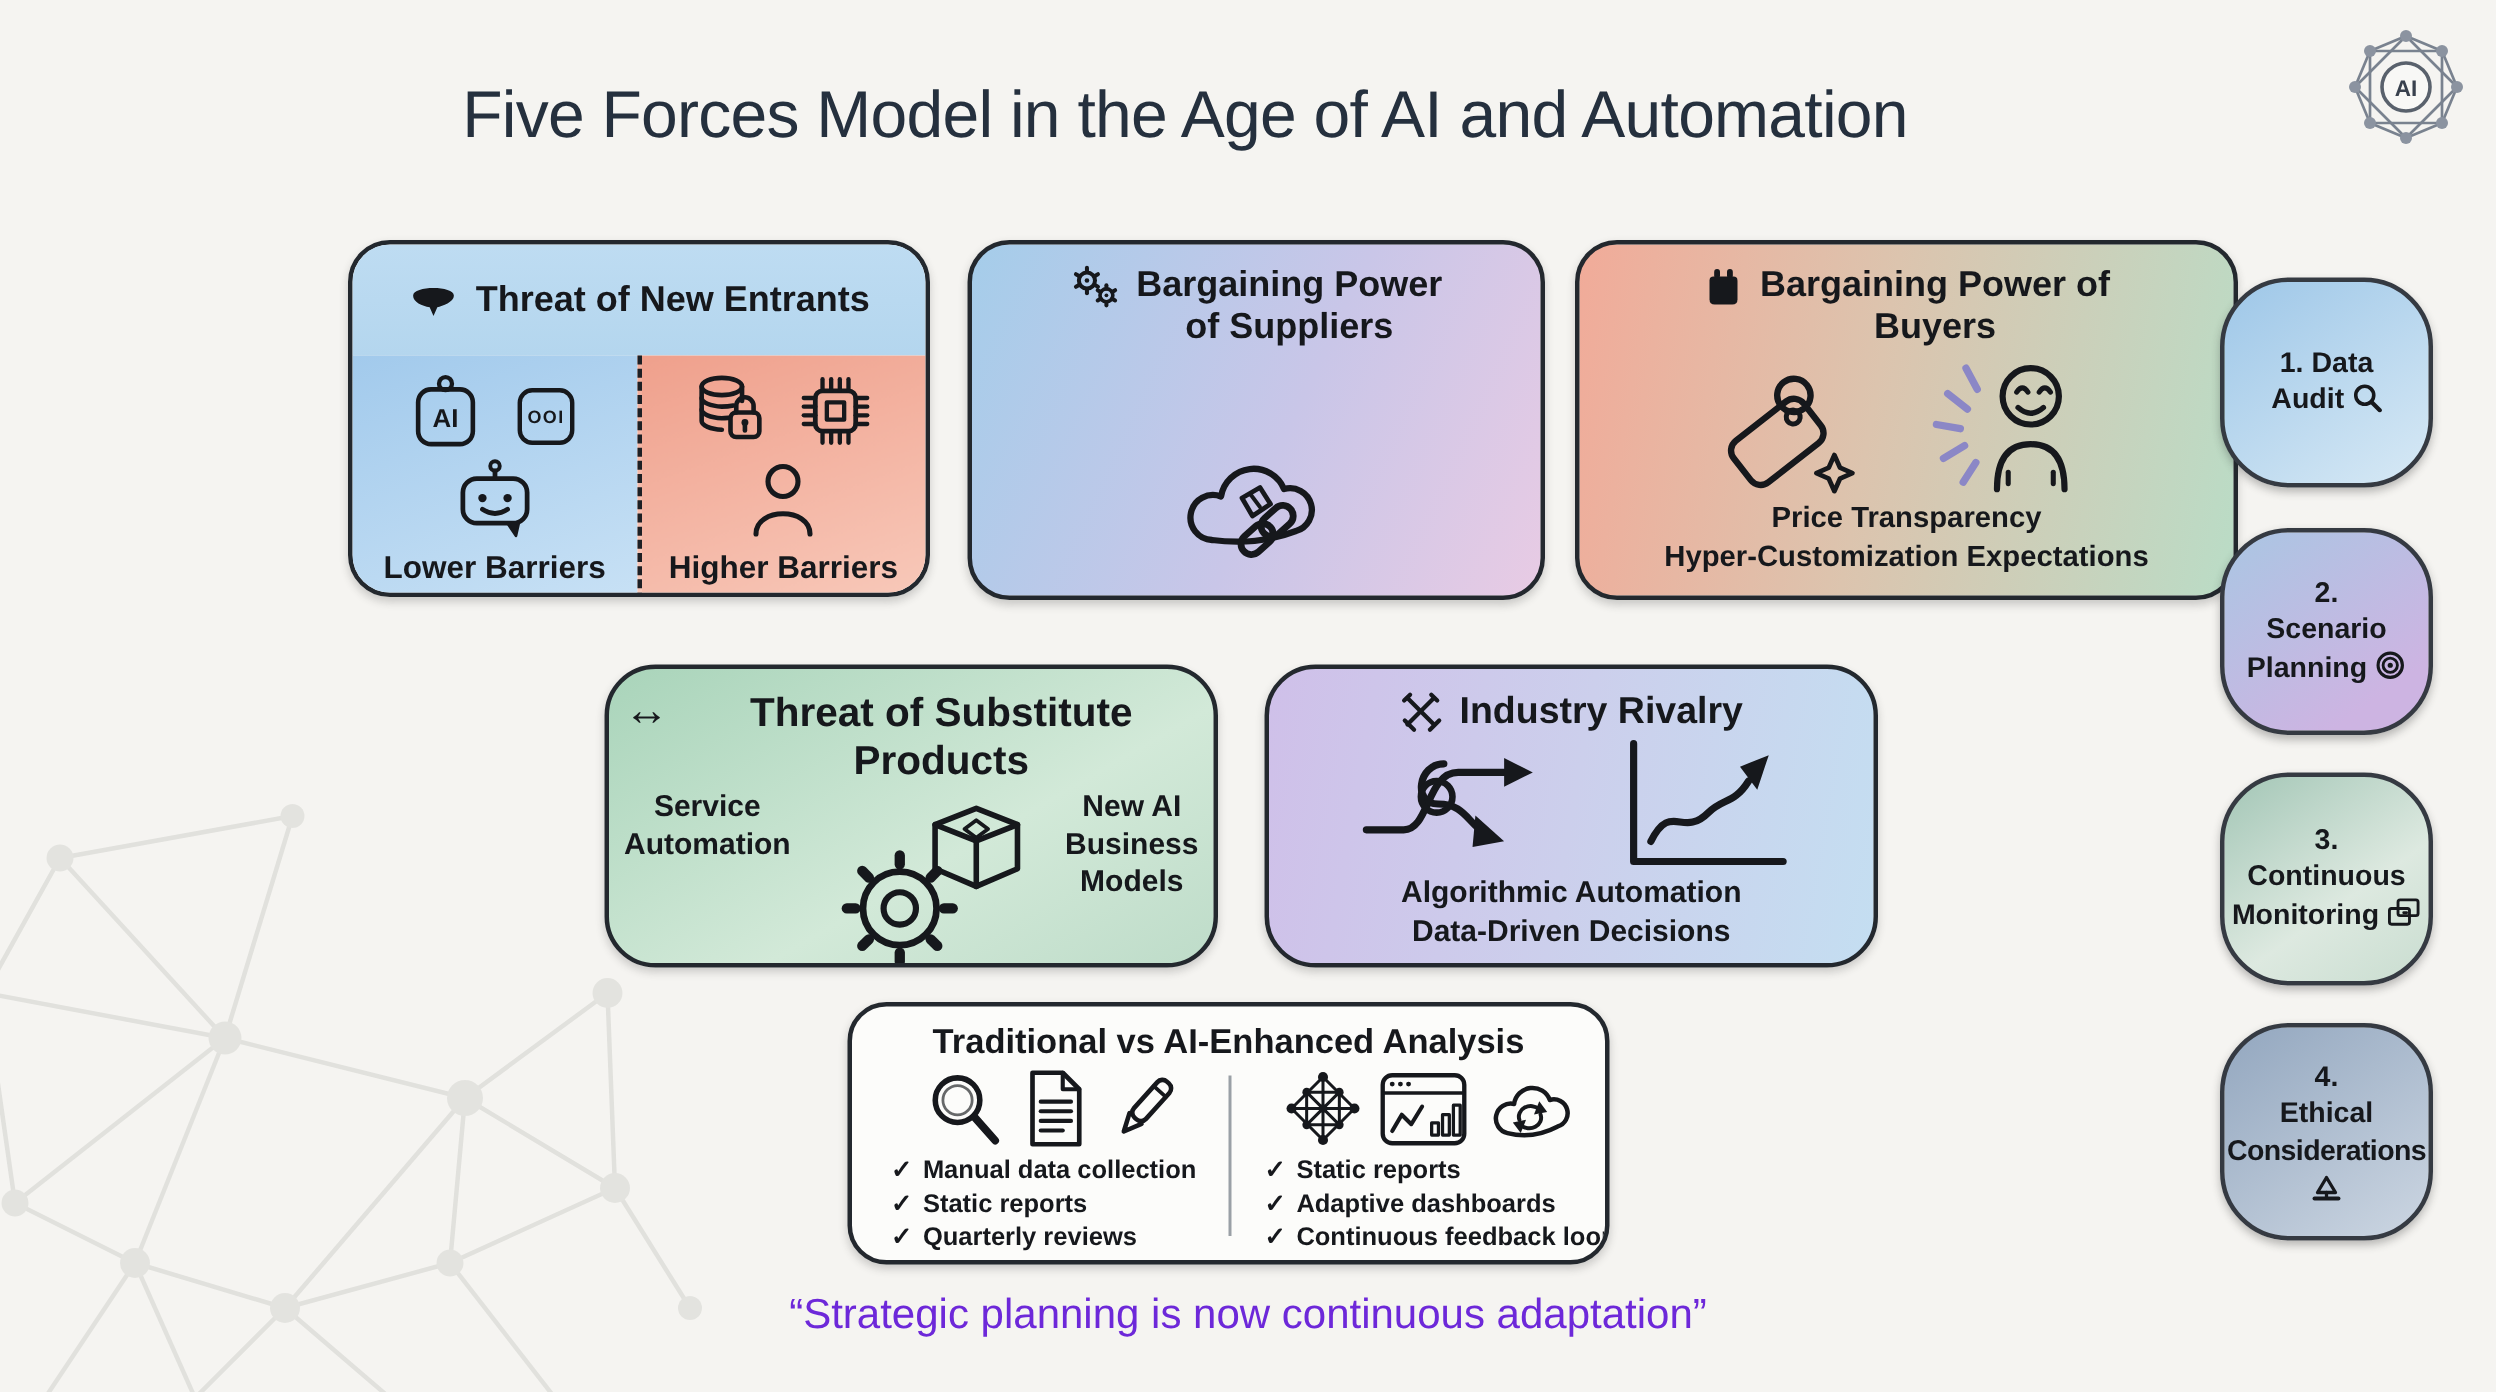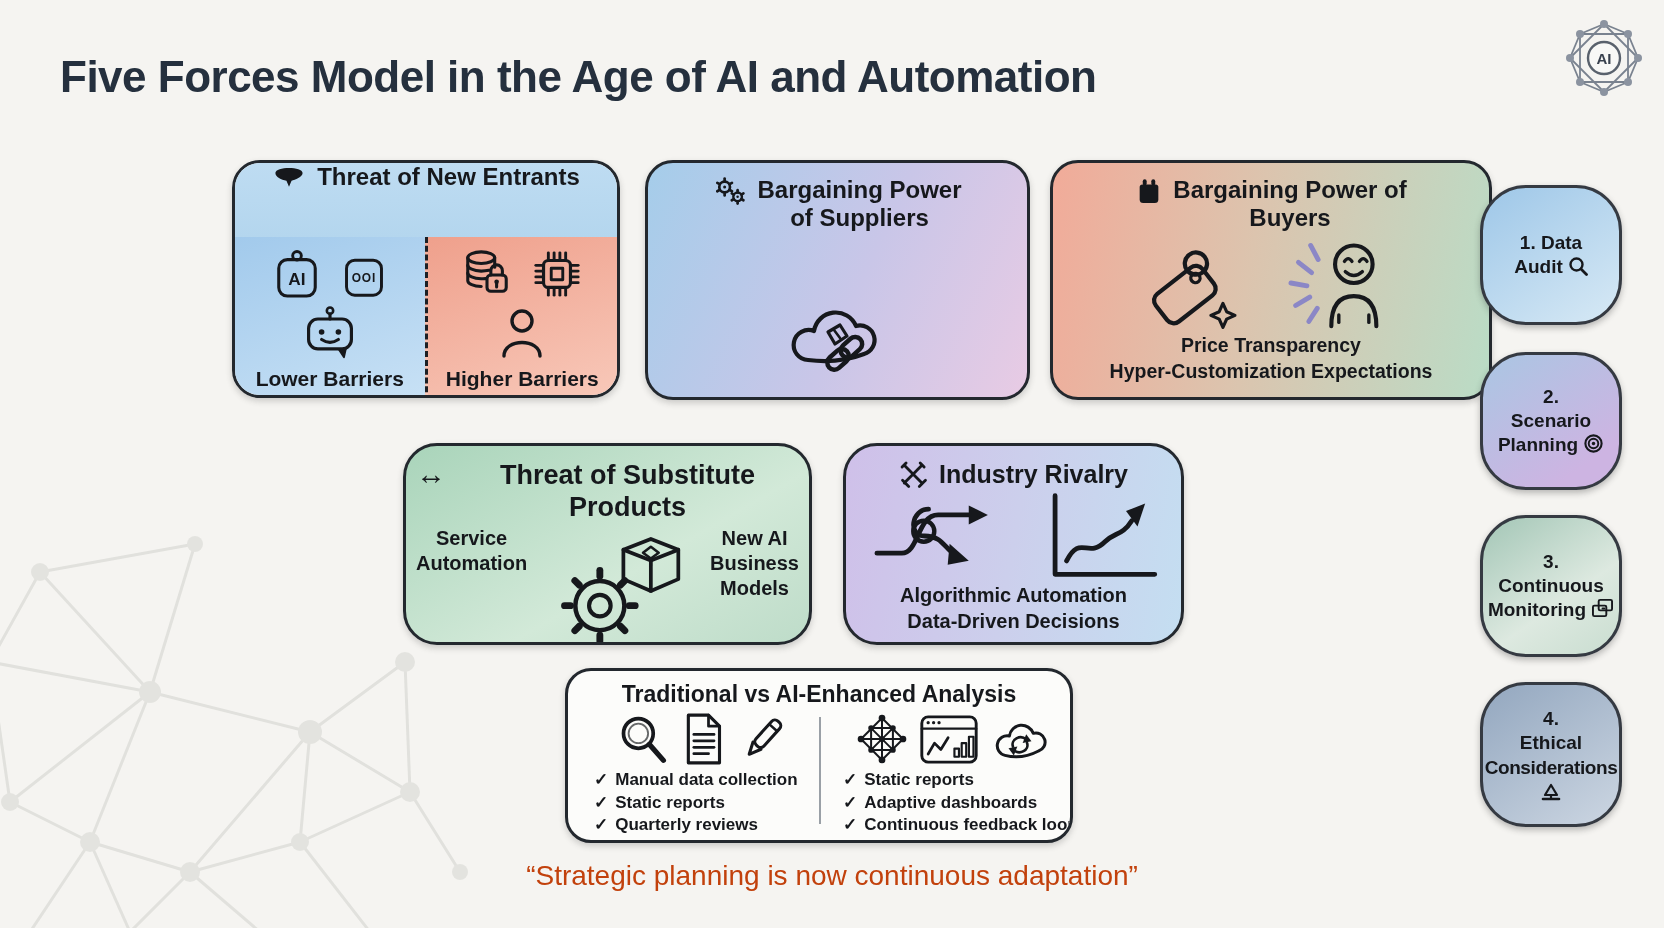--- a/index.html
+++ b/index.html
@@ -12,42 +12,42 @@
     overflow:hidden;
   }
   
   .bg-net { position:absolute; left:-30px; bottom:-24px; width:560px; height:420px; opacity:.85; }
   .bg-net line { stroke:#dededa; stroke-width:3; }
   .bg-net circle { fill:#e1e1dd; }
 
   
   .page-title{
     position:absolute; left:60px; top:52px; width:1460px;
-    text-align:left; font-size:44px; font-weight:bold;
+    text-align:center; font-size:44px; font-weight:normal;
     color:#25303e; letter-spacing:-.5px;
   }
   .logo { position:absolute; left:1556px; top:14px; width:96px; height:96px; }
   .logo line { stroke:#79828f; stroke-width:1.8; }
   .logo .node { fill:#8b93a0; }
   .logo .core { fill:#f8f8f6; stroke:#59616c; stroke-width:2.4; }
   .logo text { font-size:15px; font-weight:bold; fill:#39414e; text-anchor:middle; }
 
   
   .card{
     position:absolute; border:3px solid #23282e; border-radius:28px;
     box-shadow:0 3px 6px rgba(50,50,50,.22); overflow:hidden;
   }
   .card-title{ font-size:24px; font-weight:bold; line-height:1.18; text-align:center; }
   .cap{ font-size:19.5px; font-weight:600; line-height:1.3; text-align:center; }
   svg.ln { fill:none; stroke:#16181c; stroke-linecap:round; stroke-linejoin:round; }
 
   
   #card-entrants{ left:232px; top:160px; width:388px; height:238px; }
   .ne-header{
-    height:74px; display:flex; justify-content:center; gap:11px;
+    height:74px; display:flex; align-items:center; justify-content:center; gap:11px;
     background:linear-gradient(#bedcf2,#b4d6ee);
   }
   .ne-body{ display:flex; height:164px; }
   .ne-col{
     flex:1; display:flex; flex-direction:column; align-items:center;
     justify-content:space-between; padding:12px 4px 10px;
   }
   .ne-left{ background:linear-gradient(160deg,#a2caec 0%,#c8e1f5 100%); }
   .ne-right{ background:linear-gradient(160deg,#efa08c 0%,#f8c9ba 100%); border-left:3px dashed #1c1f24; }
   .ne-icons{ display:flex; gap:20px; align-items:center; }
@@ -77,21 +77,21 @@
     left:403px; top:443px; width:409px; height:202px; border-radius:34px;
     background:linear-gradient(150deg,#a9d4ba 0%,#d2e9d8 60%,#bedcc9 100%);
     padding:14px 10px 10px;
   }
   .sub-body{ display:flex; align-items:flex-start; justify-content:center; gap:14px; margin-top:2px; }
   .sub-cap{ font-size:20px; font-weight:600; line-height:1.25; text-align:center; }
   .arrow-glyph{ font-size:30px; font-weight:bold; line-height:1; margin-top:-1px; }
 
   
   #card-rivalry{
-    left:843px; top:443px; width:341px; height:202px; border-radius:34px;
+    left:843px; top:443px; width:409px; height:202px; border-radius:34px;
     background:linear-gradient(100deg,#cfc0e9 0%,#cccfec 50%,#c4def1 100%);
     display:flex; flex-direction:column; align-items:center;
     justify-content:space-between; padding:14px 8px 11px;
   }
   .riv-icons{ display:flex; align-items:center; gap:28px; }
 
   
   #card-compare{
     left:565px; top:668px; width:508px; height:175px; border-radius:26px;
     background:#fcfcfa; padding-top:10px;
@@ -101,21 +101,21 @@
   .cmp-col{ width:50%; padding:0 8px 0 26px; }
   .cmp-divider{ position:absolute; left:50%; top:46px; bottom:16px; width:2px; background:#9aa0a6; }
   .cmp-icons{ display:flex; align-items:center; justify-content:center; gap:12px; height:56px; }
   .cmp-list{ margin-top:2px; }
   .cmp-item{ font-size:17px; font-weight:600; line-height:1.33; white-space:nowrap; }
   .chk{ font-weight:bold; margin-right:7px; }
 
   
   .quote{
     position:absolute; left:0; top:860px; width:1664px; text-align:center;
-    font-size:28px; font-weight:500; color:#c2410c;
+    font-size:28px; font-weight:500; color:#6d28d9;
   }
 
   
   .rm{
     position:absolute; left:1480px; width:142px; border:3px solid #353a42;
     border-radius:46px; box-shadow:0 3px 6px rgba(40,40,40,.3);
     display:flex; flex-direction:column; align-items:center; justify-content:center;
     font-size:19px; font-weight:bold; line-height:1.28; text-align:center; color:#16181c;
   }
   #rm1{ top:185px; height:140px; background:linear-gradient(145deg,#9ec7e8 0%,#d7e9f5 100%); }

